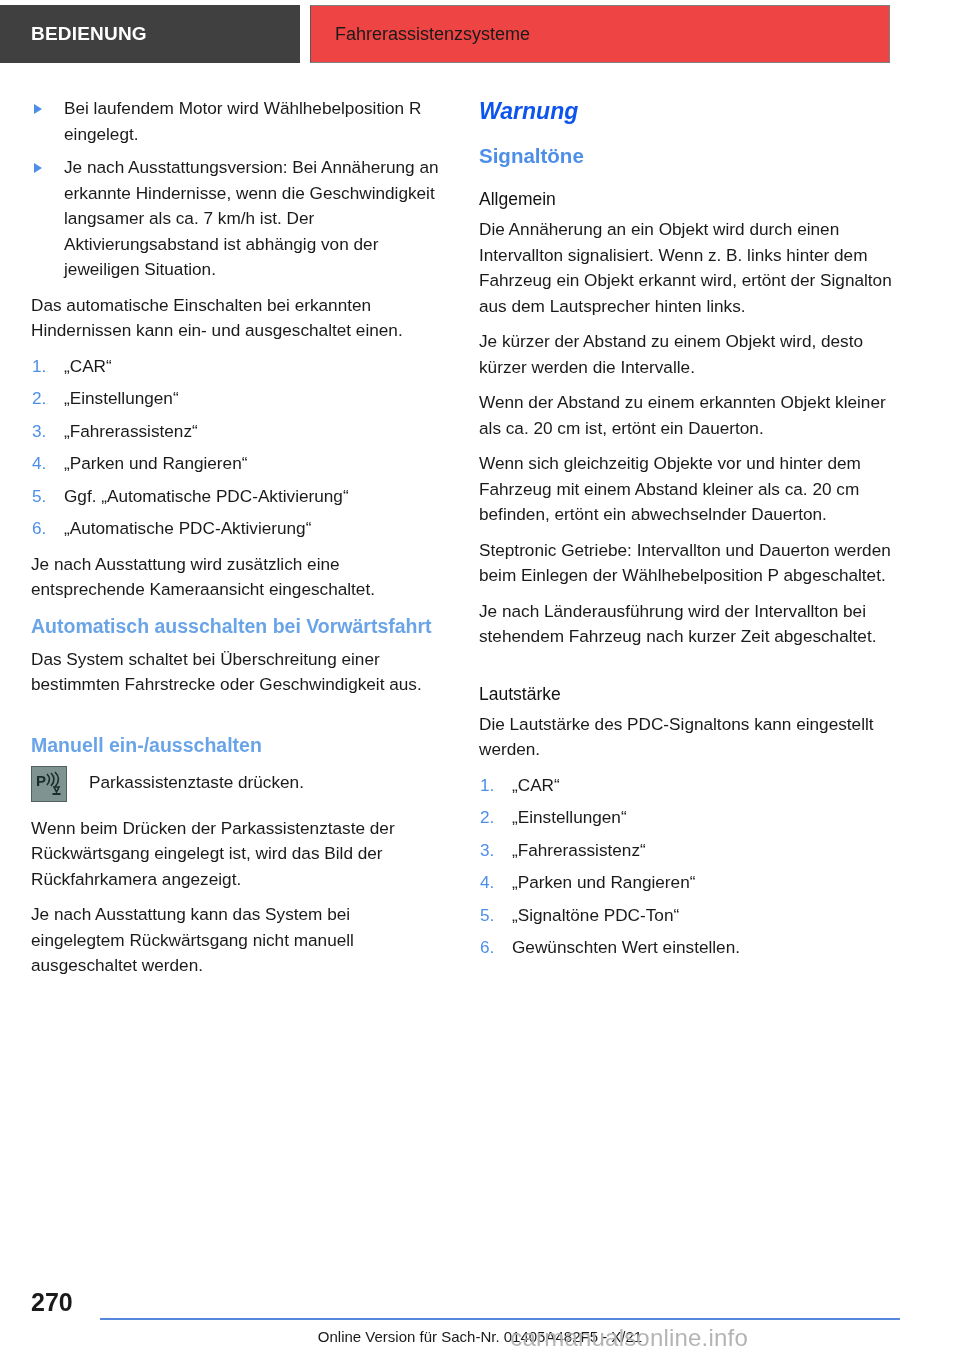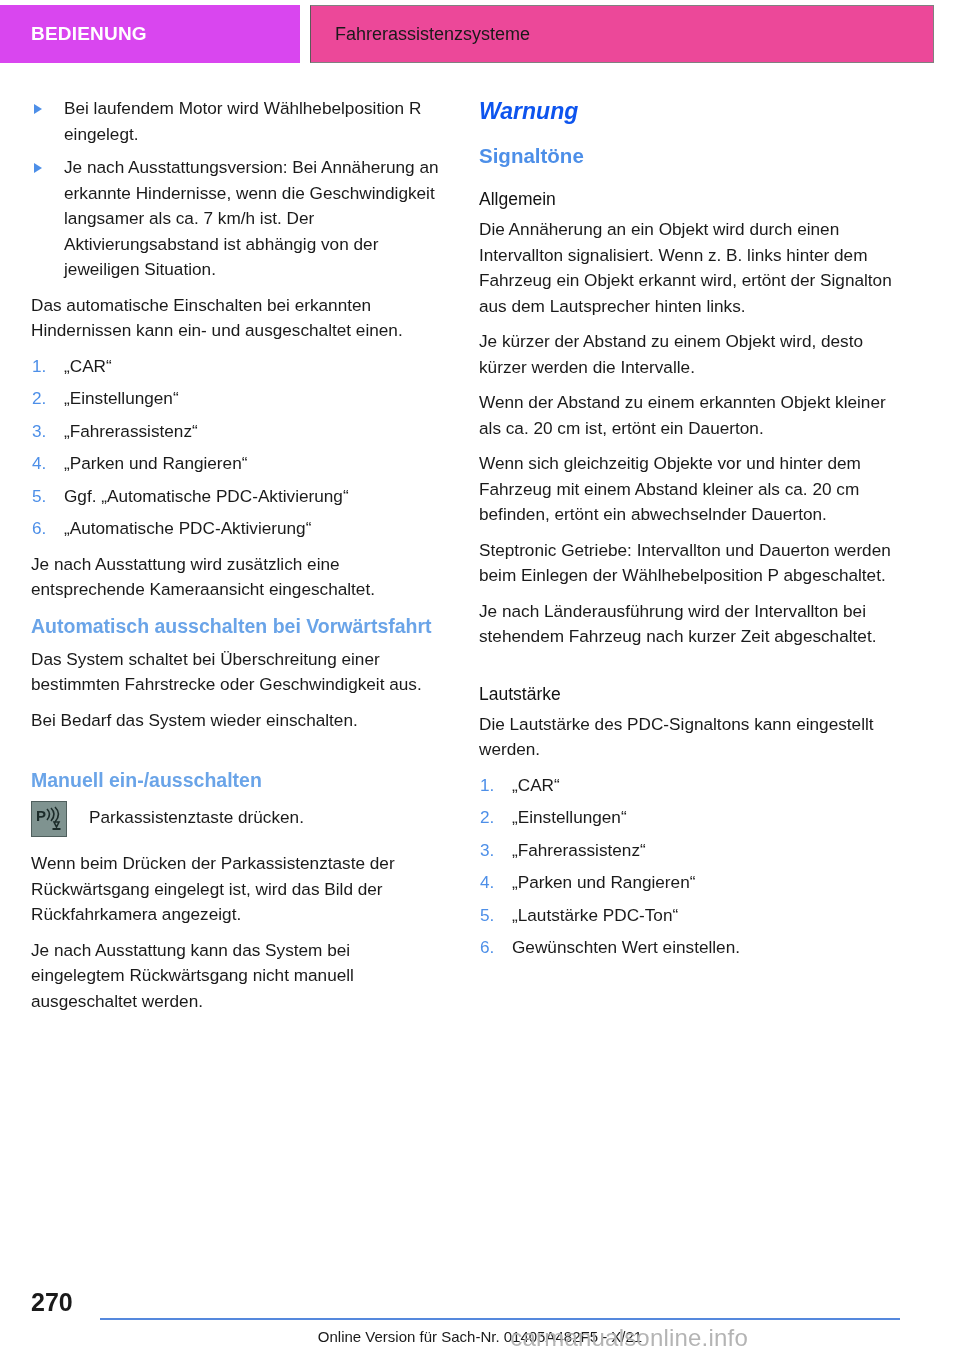--- a/index.html
+++ b/index.html
@@ -24,40 +24,40 @@
     left: 0;
     width: 960px;
     height: 58px;
   }
   .header-chapter {
     position: absolute;
     left: 0;
     top: 0;
     width: 300px;
     height: 58px;
-    background: #d946ef;
+    background: #404040;
     display: flex;
     align-items: center;
   }
   .header-chapter-label {
     color: #ffffff;
     font-size: 19px;
     font-weight: bold;
     letter-spacing: 0.2px;
     padding-left: 31px;
   }
   .header-section {
     position: absolute;
     left: 310px;
     top: 0;
-    width: 624px;
+    width: 580px;
     height: 58px;
     border: 1px solid #808080;
     border-left: 1px solid #5a5a5a;
-    background: #ec4899;
+    background: #ef4444;
     display: flex;
     align-items: center;
   }
   .header-section-label {
     font-size: 18px;
     color: #1a1a1a;
     padding-left: 24px;
   }
 
   
@@ -279,21 +279,20 @@
         <span>„Automatische PDC-Aktivierung“</span>
       </li>
     </ol>
 
     <p class="para">Je nach Ausstattung wird zusätzlich eine entsprechende Kameraansicht eingeschaltet.</p>
 
     <h3 class="heading-sub-left">Automatisch ausschalten bei Vorwärtsfahrt</h3>
 
     <p class="para">Das System schaltet bei Überschreitung einer bestimmten Fahrstrecke oder Geschwindigkeit aus.</p>
 
-    <p class="para">Bei Bedarf das System wieder einschalten.</p>
 
     <div class="spacer-sm"></div>
 
     <h3 class="heading-sub-left">Manuell ein-/ausschalten</h3>
 
     <div class="icon-row">
       <span class="pdc-icon">
         <svg width="34" height="34" viewBox="0 0 34 34" aria-hidden="true">
           <text x="4" y="19" font-family="Liberation Sans, sans-serif" font-size="15" font-weight="bold" fill="#1c2c2a">P</text>
           <path d="M15 7 Q20 12 15 18" stroke="#1c2c2a" stroke-width="1.6" fill="none"></path>
@@ -350,21 +349,21 @@
       <li>
         <span class="num">3.</span>
         <span>„Fahrerassistenz“</span>
       </li>
       <li>
         <span class="num">4.</span>
         <span>„Parken und Rangieren“</span>
       </li>
       <li>
         <span class="num">5.</span>
-        <span>„Lautstärke PDC-Ton“</span>
+        <span>„Signaltöne PDC-Ton“</span>
       </li>
       <li>
         <span class="num">6.</span>
         <span>Gewünschten Wert einstellen.</span>
       </li>
     </ol>
   </div>
 </div>
 
 <div class="footer">

